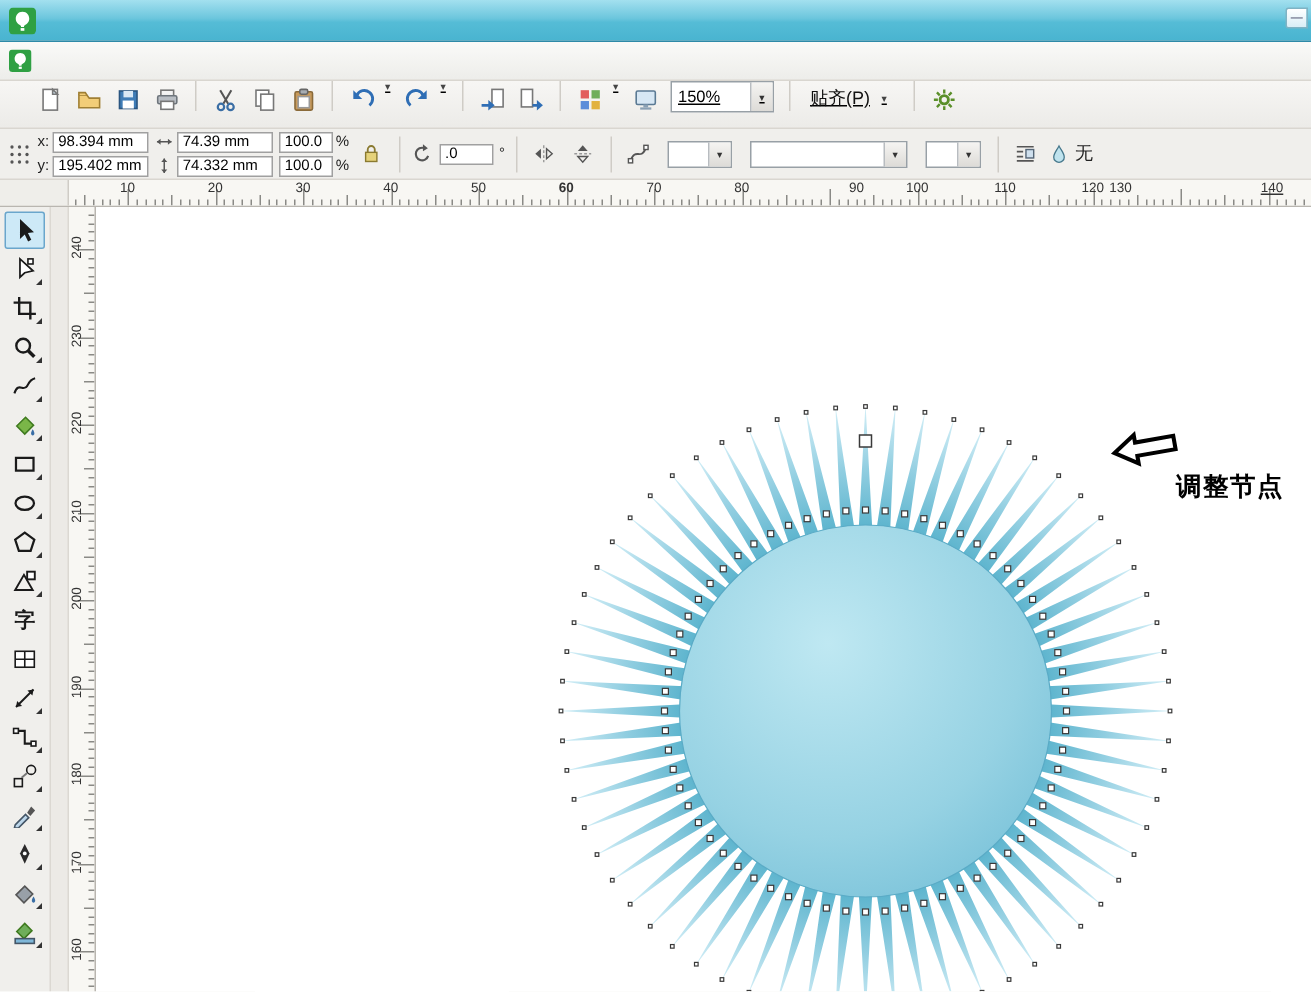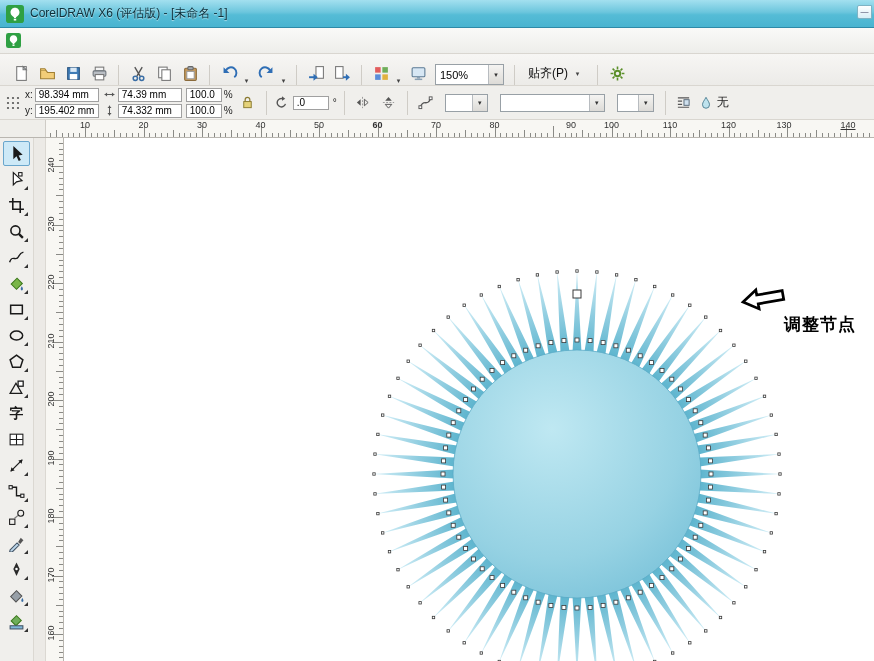--- a/index.html
+++ b/index.html
@@ -15,21 +15,21 @@
     border:1px solid #7fb3c4; border-radius:2px 0 0 2px; font-size:8px; line-height:11px; text-align:center; color:#335; }
 
   
   .menubar { height:26px; flex:0 0 26px; background:linear-gradient(#fafaf8,#ededea); border-bottom:1px solid #d9d6d0;
     display:flex; align-items:center; padding-left:6px; }
   .menu-items { display:flex; align-items:center; margin-left:6px; }
   .menu-item { padding:4px 9px; font-size:12px; color:#111; cursor:default; }
 
   
   .toolbar { height:32px; flex:0 0 32px; background:linear-gradient(#f7f6f4,#ecebe8); border-bottom:1px solid #d9d6d0;
-    display:flex; align-items:flex-end; padding:0 8px; }
+    display:flex; align-items:flex-start; padding:0 20px;text-decoration:underline; }
   .tb-btn { width:24px; height:24px; display:flex; align-items:center; justify-content:center; border-radius:2px; margin:0 1px; }
   .tb-sep { width:1px; height:20px; background:#cfccc6; margin:0 6px; flex:0 0 1px; }
   .tb-dd { font-size:7px; color:#444; width:9px; text-align:center; margin-right:2px; }
   .icon { display:inline-flex; align-items:center; justify-content:center; line-height:0; }
   .combo { display:flex; align-items:center; height:21px; background:#fff; border:1px solid #98a0a6; margin:0 4px; }
   .combo input { border:none; outline:none; font-size:11px; padding:0 4px; height:17px; font-family:inherit; background:transparent; }
   .combo .dd { width:15px; height:100%; border:none; border-left:1px solid #b8bcc0; background:linear-gradient(#f5f4f2,#dddbd7);
     font-size:7px; color:#333; padding:0; }
   .snap { display:flex; align-items:center; gap:5px; font-size:12px; color:#111; padding:3px 7px; border-radius:2px; }
 
@@ -82,21 +82,20 @@
 <div class="window">
 
   <div class="titlebar">
     <span class="icon" id="title-logo">
         <svg viewBox="0 0 16 16" width="18" height="18">
           <rect width="16" height="16" rx="2.5" fill="#2fa043"></rect>
           <path d="M8,2.5 C10.6,2.5 12,4.6 12,6.6 C12,9 9.8,10.2 8.9,10.8 L8.9,11.6 L7.1,11.6 L7.1,10.8 C6.2,10.2 4,9 4,6.6 C4,4.6 5.4,2.5 8,2.5 Z" fill="#fff"></path>
           <rect x="6.9" y="12.2" width="2.2" height="1.6" fill="#fff"></rect>
         </svg>
       </span>
-    <span class="title">CorelDRAW X6 (评估版) - [未命名 -1]</span>
     <span class="win-min">—</span>
   </div>
 
   <div class="menubar">
     <span class="icon" id="menu-logo">
         <svg viewBox="0 0 16 16" width="15" height="15">
           <rect width="16" height="16" rx="2.5" fill="#2fa043"></rect>
           <path d="M8,2.5 C10.6,2.5 12,4.6 12,6.6 C12,9 9.8,10.2 8.9,10.8 L8.9,11.6 L7.1,11.6 L7.1,10.8 C6.2,10.2 4,9 4,6.6 C4,4.6 5.4,2.5 8,2.5 Z" fill="#fff"></path>
           <rect x="6.9" y="12.2" width="2.2" height="1.6" fill="#fff"></rect>
         </svg>
@@ -524,21 +523,21 @@
         <span class="hlab" style="left: 156px;">30</span>
         <span class="hlab" style="left: 214.5px;">40</span>
         <span class="hlab" style="left: 273px;">50</span>
         <span class="hlab" style="left: 331.5px; font-weight: bold;">60</span>
         <span class="hlab" style="left: 390px;">70</span>
         <span class="hlab" style="left: 448.5px;">80</span>
         <span class="hlab" style="left: 525px;">90</span>
         <span class="hlab" style="left: 565.5px;">100</span>
         <span class="hlab" style="left: 624px;">110</span>
         <span class="hlab" style="left: 682.5px;">120</span>
-        <span class="hlab" style="left: 738px;">130</span>
+        <span class="hlab" style="left: 701px;">130</span>
         <span class="hlab" style="left: 802px; text-decoration: underline;">140</span>
       </div>
   </div>
 
   <div class="main">
     <div class="toolbox" id="toolbox">
         <div class="tool selected">
           <span class="icon">
             <svg viewBox="0 0 16 16" width="17" height="17">
               <path d="M5,1 L5,13.5 L8,10.6 L10.1,15 L12.1,14 L10,9.8 L13.8,9.2 Z" fill="#1a1a1a"></path>

